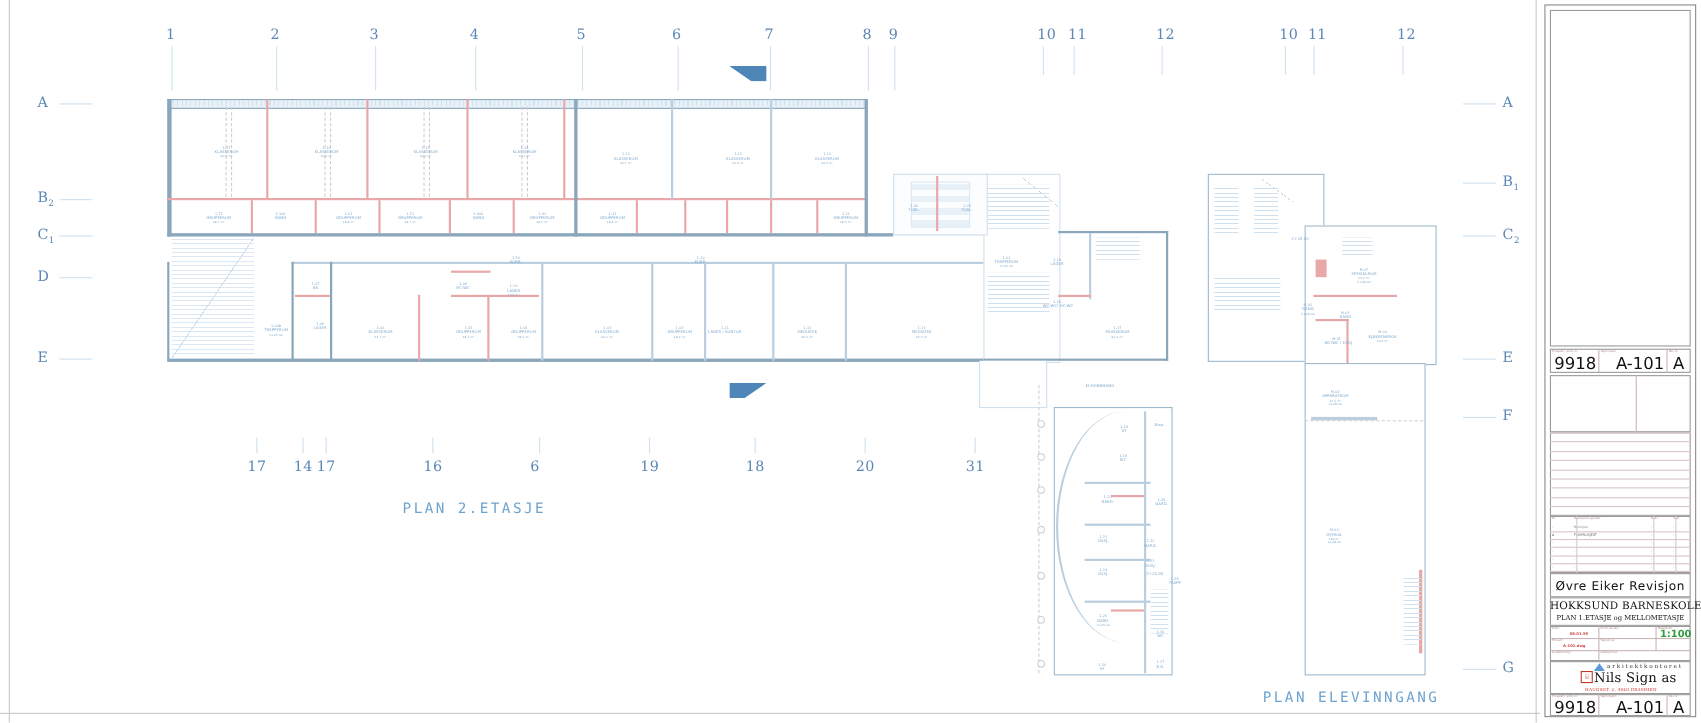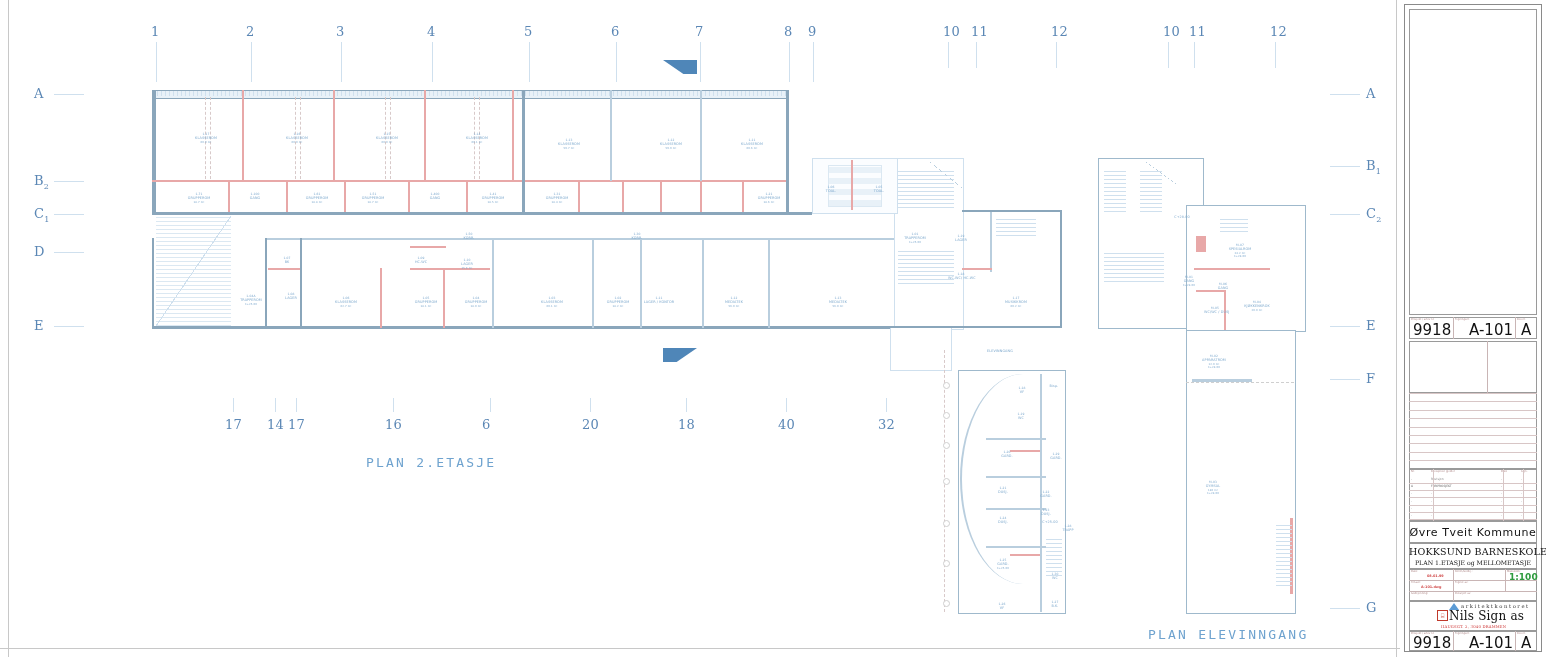--- a/index.html
+++ b/index.html
@@ -154,27 +154,27 @@
       <div class="gridlabel" style="left: 225px; top: 417px;">17</div>
       <div class="gtick v" style="left: 233px; top: 398px; height: 14px; background: rgb(207, 224, 238);"></div>
       <div class="gridlabel" style="left: 267px; top: 417px;">14</div>
       <div class="gtick v" style="left: 275px; top: 398px; height: 14px; background: rgb(207, 224, 238);"></div>
       <div class="gridlabel" style="left: 288px; top: 417px;">17</div>
       <div class="gtick v" style="left: 296px; top: 398px; height: 14px; background: rgb(207, 224, 238);"></div>
       <div class="gridlabel" style="left: 385px; top: 417px;">16</div>
       <div class="gtick v" style="left: 393px; top: 398px; height: 14px; background: rgb(207, 224, 238);"></div>
       <div class="gridlabel" style="left: 482px; top: 417px;">6</div>
       <div class="gtick v" style="left: 490px; top: 398px; height: 14px; background: rgb(207, 224, 238);"></div>
-      <div class="gridlabel" style="left: 582px; top: 417px;">20</div>
+      <div class="gridlabel" style="left: 582px; top: 417px;">19</div>
       <div class="gtick v" style="left: 590px; top: 398px; height: 14px; background: rgb(207, 224, 238);"></div>
       <div class="gridlabel" style="left: 678px; top: 417px;">18</div>
       <div class="gtick v" style="left: 686px; top: 398px; height: 14px; background: rgb(207, 224, 238);"></div>
-      <div class="gridlabel" style="left: 778px; top: 417px;">40</div>
+      <div class="gridlabel" style="left: 778px; top: 417px;">20</div>
       <div class="gtick v" style="left: 786px; top: 398px; height: 14px; background: rgb(207, 224, 238);"></div>
-      <div class="gridlabel" style="left: 878px; top: 417px;">32</div>
+      <div class="gridlabel" style="left: 878px; top: 417px;">31</div>
       <div class="gtick v" style="left: 886px; top: 398px; height: 14px; background: rgb(207, 224, 238);"></div>
     </div>
 
   <div>
 
     <div class="abs" style="left:152px;top:90px;width:637px;height:7px;background:#e8f1f8;border-top:1px solid #8aa6bb;border-bottom:1px solid #8aa6bb;"></div>
     <div class="hatch" style="left:153px;top:91px;width:635px;height:5px;"></div>
 
     <div class="wall" style="left:152px;top:90px;width:4px;height:125px;"></div>
 
@@ -645,21 +645,21 @@
         <div class="tinyval abs" style="left: 26px; top: 508px; color: rgb(138, 138, 138);">-</div>
         <div class="tinyval abs" style="left: 96px; top: 508px; color: rgb(138, 138, 138);">-</div>
         <div class="tinyval abs" style="left: 116px; top: 508px; color: rgb(138, 138, 138);">-</div>
         <div class="abs" style="left: 4px; top: 514px; width: 128px; height: 1px; background: rgb(216, 198, 198);"></div>
         <div class="abs" style="left: 28px; top: 464px; width: 1px; height: 52px; background: rgb(216, 198, 198);"></div>
         <div class="abs" style="left: 98px; top: 464px; width: 1px; height: 52px; background: rgb(216, 198, 198);"></div>
         <div class="abs" style="left: 118px; top: 464px; width: 1px; height: 52px; background: rgb(216, 198, 198);"></div>
       </div>
 
     <div class="tbbox" style="left:4px;top:516px;width:128px;height:22px;"></div>
-    <div id="kommune" style="top:518px;height:18px;">Øvre Tveit Kommune</div>
+    <div id="kommune" style="top:518px;height:18px;">Øvre Eiker Revisjon</div>
 
     <div class="tbbox" style="left:4px;top:538px;width:128px;height:26px;"></div>
     <div class="schoolname abs" style="left:4px;top:541px;width:128px;">HOKKSUND BARNESKOLE</div>
     <div class="schoolsub abs" style="left:4px;top:554px;width:128px;">PLAN 1.ETASJE og MELLOMETASJE</div>
 
     <div class="tbbox" style="left:4px;top:564px;width:128px;height:32px;"></div>
     <div class="abs" style="left:48px;top:564px;width:1px;height:32px;background:#c9b5b5;"></div>
     <div class="abs" style="left:100px;top:564px;width:1px;height:22px;background:#c9b5b5;"></div>
     <div class="abs" style="left:4px;top:575px;width:128px;height:1px;background:#c9b5b5;"></div>
     <div class="abs" style="left:4px;top:586px;width:128px;height:1px;background:#c9b5b5;"></div>

